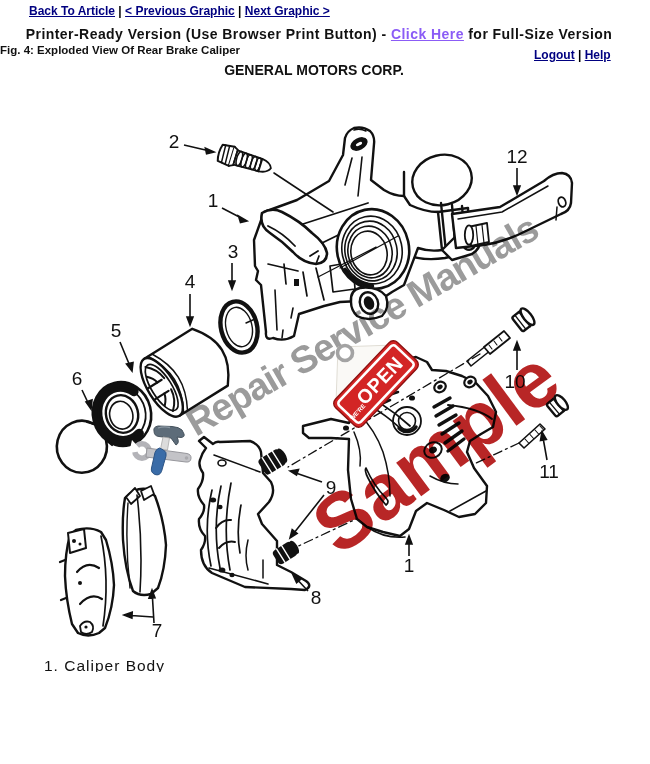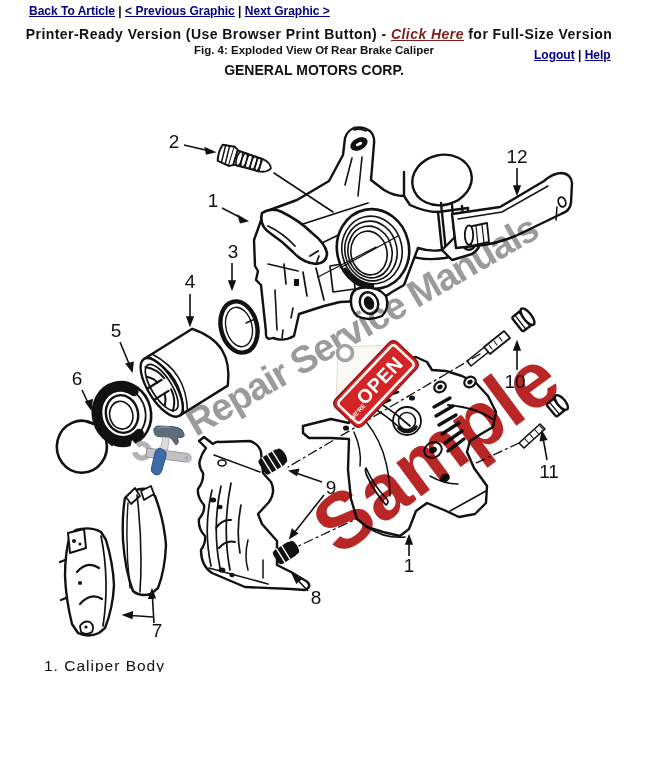--- a/index.html
+++ b/index.html
@@ -1,22 +1,22 @@
 <!DOCTYPE html>
 <html><head>
 <meta charset="utf-8">
 <style>
 html,body{margin:0;padding:0;background:#fff;}
 #page{position:relative;width:650px;height:672px;background:#fff;overflow:hidden;
   font-family:"Liberation Sans", sans-serif;}
 .nav{position:absolute;top:4px;left:0;width:650px;font-size:12px;font-weight:bold;color:#000;}
 .nav a{color:#000080;text-decoration:underline;}
 .t2{position:absolute;top:26px;left:0;width:638px;text-align:center;font-size:14px;font-weight:bold;color:#111;letter-spacing:0.45px;}
-.t2 a{color:#7f1d1d;text-decoration:underline;font-style:italic;}
-.t3{position:absolute;top:44px;left:0;width:628px;text-align:center;font-size:11.5px;font-weight:bold;color:#111;}
+.t2 a{color:#8b5cf6;text-decoration:underline;}
+.t3{position:absolute;top:44px;left:0;width:628px;text-align:left;font-size:11.5px;font-weight:bold;color:#111;}
 .t4{position:absolute;top:62px;left:0;width:628px;text-align:center;font-size:14px;font-weight:bold;color:#111;}
 .leg{position:absolute;font-size:15.5px;color:#111;line-height:17.3px;letter-spacing:0.55px;white-space:pre;}
 .gcode{position:absolute;left:44px;top:740px;font-size:12.5px;letter-spacing:1.1px;color:#404040;}
 </style>
 </head>
 <body>
 <div id="page">
 <div class="nav">
       <span style="position:absolute;left:29px;"><a href="#">Back To Article</a> | <a href="#">&lt; Previous Graphic</a> | <a href="#">Next Graphic &gt;</a></span>
       <span style="position:absolute;left:534px;margin-top:44px;"><a href="#">Logout</a> | <a href="#">Help</a></span>

